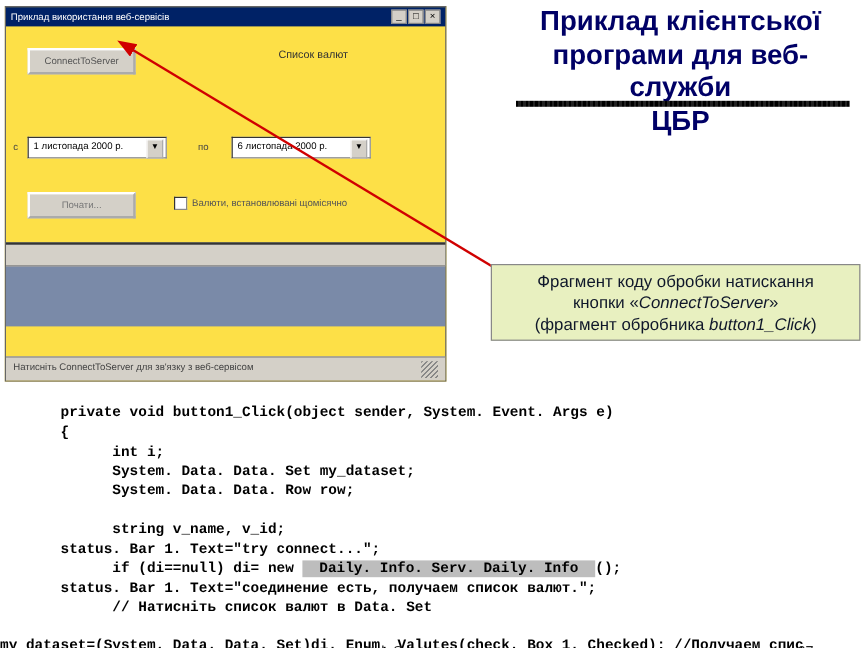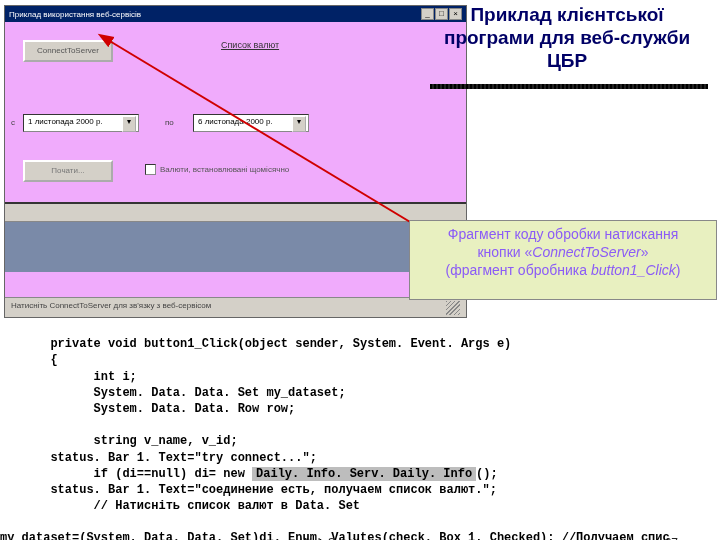--- a/index.html
+++ b/index.html
@@ -8,23 +8,23 @@
     height: 540px;
     background: #fff;
     font-family: Arial, sans-serif;
     position: relative;
     overflow: hidden;
   }
   .window {
     position: absolute;
     left: 4px;
     top: 5px;
-    width: 463px;
+    width: 368px;
     height: 313px;
-    background: #f0abfc;
+    background: #fde047;
     border: 1px solid #666;
   }
   .titlebar {
     background: #002266;
     color: #fff;
     font-size: 8px;
     padding: 2px 4px;
     display: flex;
     justify-content: space-between;
     align-items: center;
@@ -45,24 +45,23 @@
     width: 90px; height: 22px;
     background: #d4d0c8;
     border: 2px outset #fff;
     font-size: 8px;
     color: #555;
     text-align: center;
     line-height: 18px;
   }
   .lbl-list {
     position: absolute;
-    left: 216px; top: 18px;
+    left: 227px; top: 18px;
     font-size: 9px;
     color: #333;
-    text-decoration: underline;
   }
   .dropdown {
     position: absolute;
     background: #fff;
     border: 1px inset #888;
     height: 18px;
     font-size: 8px;
     padding: 2px 4px 2px 4px;
   }
   .dropdown::after {
@@ -114,62 +113,62 @@
     width: 14px; height: 14px;
     background: repeating-linear-gradient(135deg,#888,#888 1px,#d4d0c8 1px,#d4d0c8 3px);
   }
   .slide-title {
     position: absolute;
     left: 420px; top: 4px;
     width: 294px;
     text-align: center;
   }
   .slide-title h1 {
-    font-size: 19px;
+    font-size: 23px;
     font-weight: bold;
     color: #000066;
     line-height: 1.2;
   }
   .slide-rule {
     position: absolute;
     left: 430px; top: 84px;
     width: 278px; height: 5px;
     background: repeating-linear-gradient(90deg,#000 0,#000 2px,#222 2px,#222 4px);
   }
   .caption-box {
     position: absolute;
     left: 409px; top: 220px;
-    width: 308px; height: 80px;
+    width: 308px; height: 64px;
     background: #e8f0c0;
     border: 1px solid #888;
     padding: 4px 6px;
     text-align: center;
     font-size: 14px;
     line-height: 1.3;
-    color: #8b5cf6;
+    color: #0f172a;
   }
   .caption-box .it { font-style: italic; }
   .arrow-svg {
     position: absolute;
     left: 60px; top: 20px;
     width: 400px; height: 240px;
     pointer-events: none;
   }
   .code {
     position: absolute;
     left: 0; top: 320px;
     width: 720px;
     font-family: "Courier New", monospace;
     font-size: 12px;
     font-weight: bold;
     line-height: 1.35;
     white-space: pre;
     color: #000;
   }
-  .hl { background: #bdbdbd; padding: 0 4px; }
+  .hl { background: #bdbdbd; padding: 0 14px; }
   .footer {
     position: absolute;
     left: 0; bottom: 4px;
     width: 720px;
     font-size: 12px;
     color: #222;
   }
   .footer-c { position: absolute; left: 300px; }
   .footer-r { position: absolute; right: 42px; }
 </style>

